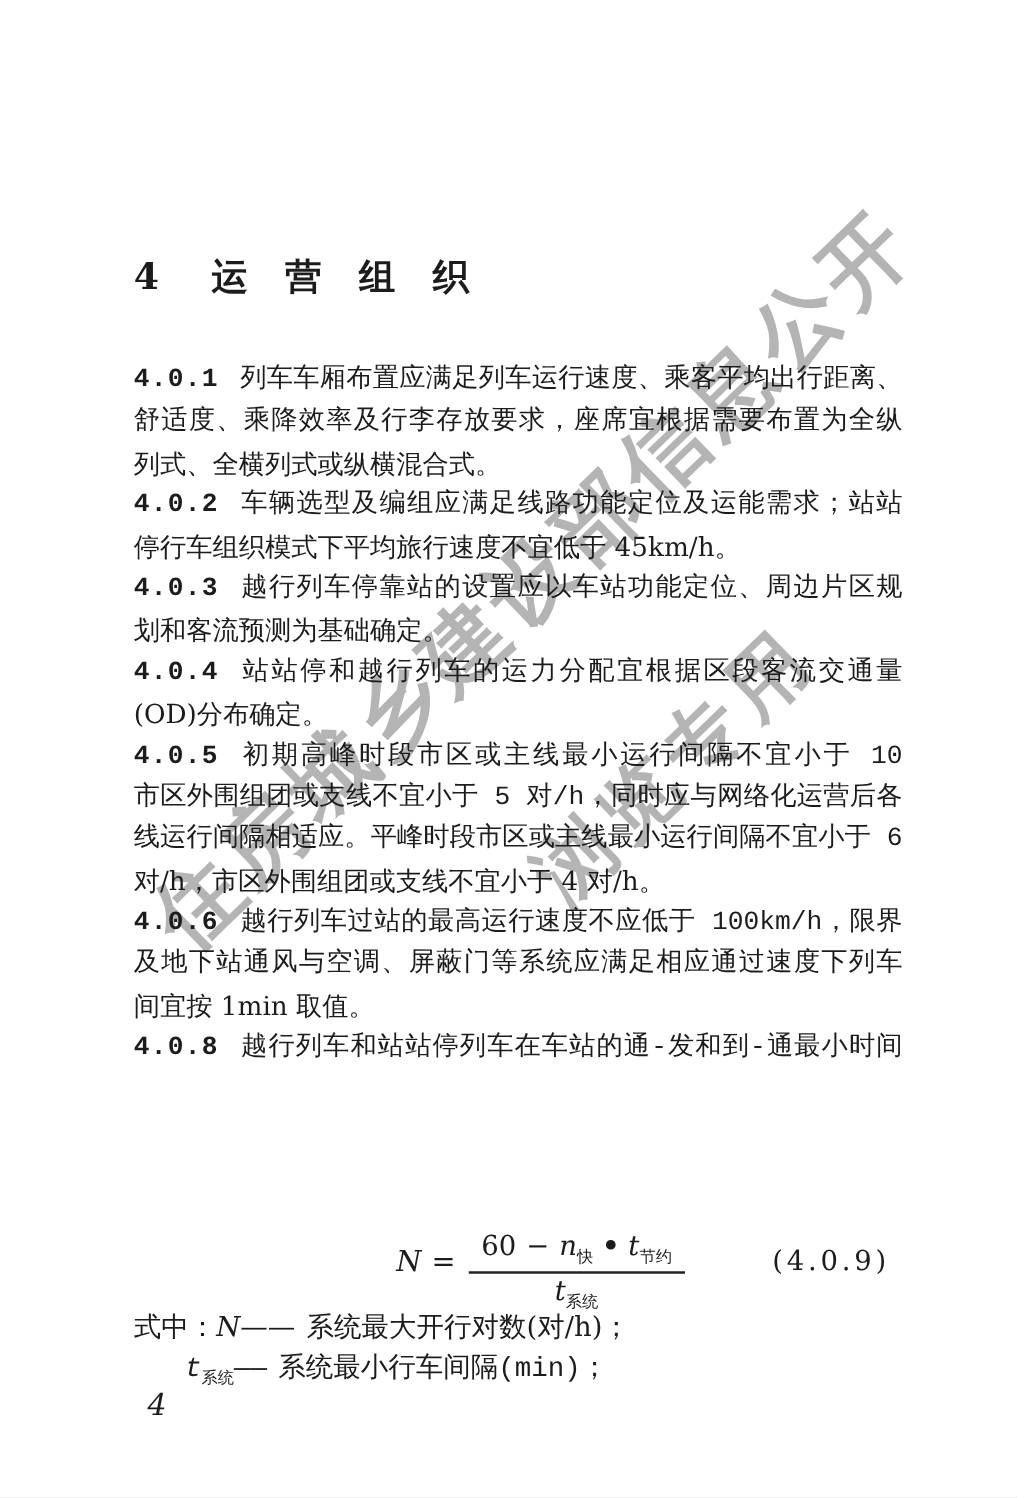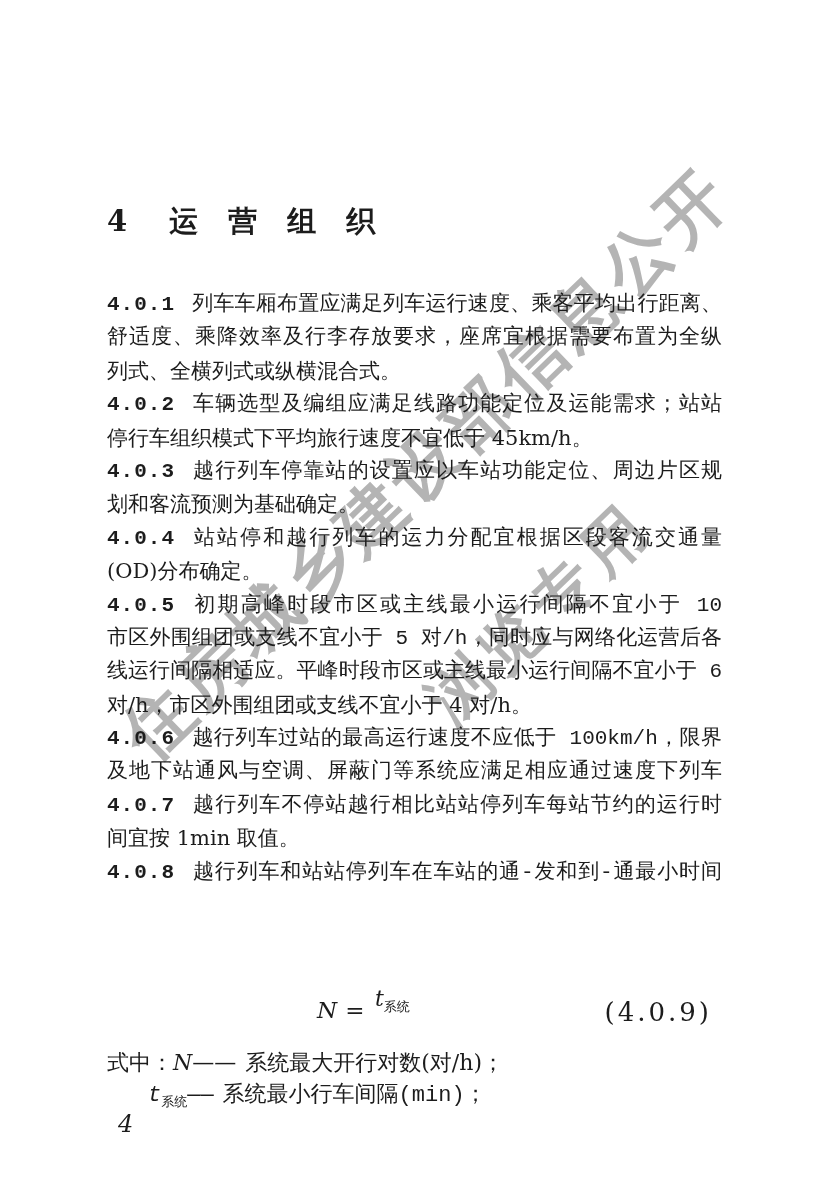--- a/index.html
+++ b/index.html
@@ -39,21 +39,21 @@
 
   .formula-row { position:absolute; top:984px; left:0; width:615px; height:62px; }
   .f-lhs { position:absolute; left:210px; top:13px; font-size:23px; }
   .f-eq { margin-left:8px; }
   .frac { position:absolute; left:268px; top:0; text-align:center; }
   .frac-num { display:block; border-bottom:2px solid #222; padding:0 10px 3px; font-size:22px; white-space:nowrap; }
   .frac-den { display:block; padding-top:2px; font-size:22px; }
   .minus { margin:0 8px; }
   .dotop { margin:0 7px; font-weight:bold; }
   sub { font-size:13px; letter-spacing:0; }
-  .eq-label { position:absolute; right:10px; top:13px; font-size:26px; letter-spacing:3px; }
+  .eq-label { position:absolute; right:10px; top:13px; font-size:22px; letter-spacing:3px; }
 
   .where { position:absolute; top:1046px; left:0; width:615px; font-size:22px; }
   .where-row { height:33.4px; line-height:33.4px; white-space:nowrap; }
   .where-row.indent { margin-left:41px;font-family:Liberation Mono, monospace; }
   .where-desc { margin-left:9px; }
   .var { font-style:italic; }
 
   .page-num { position:absolute; left:118px; top:1110px; font-size:24px; font-style:italic; z-index:2; }
 </style>
 </head>
@@ -79,28 +79,28 @@
         <div class="line jl"><span class="cnum">4.0.3</span><span class="cgap"></span>越行列车停靠站的设置应以车站功能定位、周边片区规</div>
         <div class="line">划和客流预测为基础确定。</div>
         <div class="line jl"><span class="cnum">4.0.4</span><span class="cgap"></span>站站停和越行列车的运力分配宜根据区段客流交通量</div>
         <div class="line">(OD)分布确定。</div>
         <div class="line jl"><span class="cnum">4.0.5</span><span class="cgap"></span>初期高峰时段市区或主线最小运行间隔不宜小于 10 对/h，</div>
         <div class="line jl">市区外围组团或支线不宜小于 5 对/h，同时应与网络化运营后各</div>
         <div class="line jl">线运行间隔相适应。平峰时段市区或主线最小运行间隔不宜小于 6</div>
         <div class="line">对/h，市区外围组团或支线不宜小于 4 对/h。</div>
         <div class="line jl"><span class="cnum">4.0.6</span><span class="cgap"></span>越行列车过站的最高运行速度不应低于 100km/h，限界</div>
         <div class="line jl">及地下站通风与空调、屏蔽门等系统应满足相应通过速度下列车</div>
-        <div class="line jl"><span class="cnum">4.0.7</span><span class="cgap"></span>越行列车不停站越行相比站站停列车每站节约的运行时</div>
         <div class="line">间宜按 1min 取值。</div>
         <div class="line jl"><span class="cnum">4.0.8</span><span class="cgap"></span>越行列车和站站停列车在车站的通-发和到-通最小时间</div>
       </div>
 
     <div class="formula-row">
       <span class="f-lhs"><span class="var">N</span><span class="f-eq">=</span></span>
       <span class="frac">
+        <span class="frac-num"><span>60</span><span class="minus">−</span><span class="var">n</span><sub>快</sub><span class="dotop">•</span><span class="var">t</span><sub>节约</sub></span>
         <span class="frac-den"><span class="var">t</span><sub>系统</sub></span>
       </span>
       <span class="eq-label">(4.0.9)</span>
     </div>
 
     <div class="where">
       <div class="where-row">
         <span>式中：</span><span class="var">N</span><span>——</span><span class="where-desc">系统最大开行对数(对/h)；</span>
       </div>
       <div class="where-row indent">

